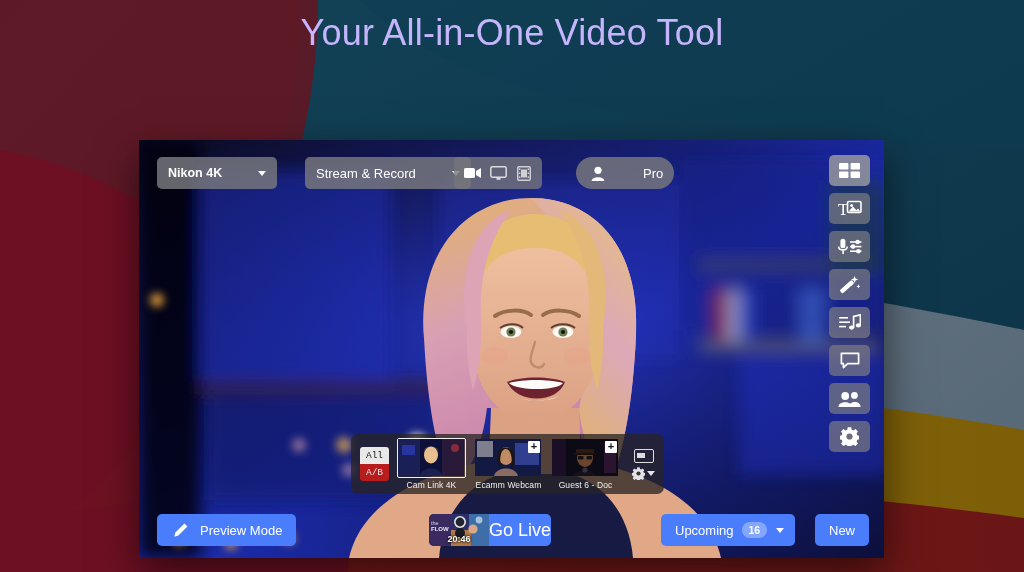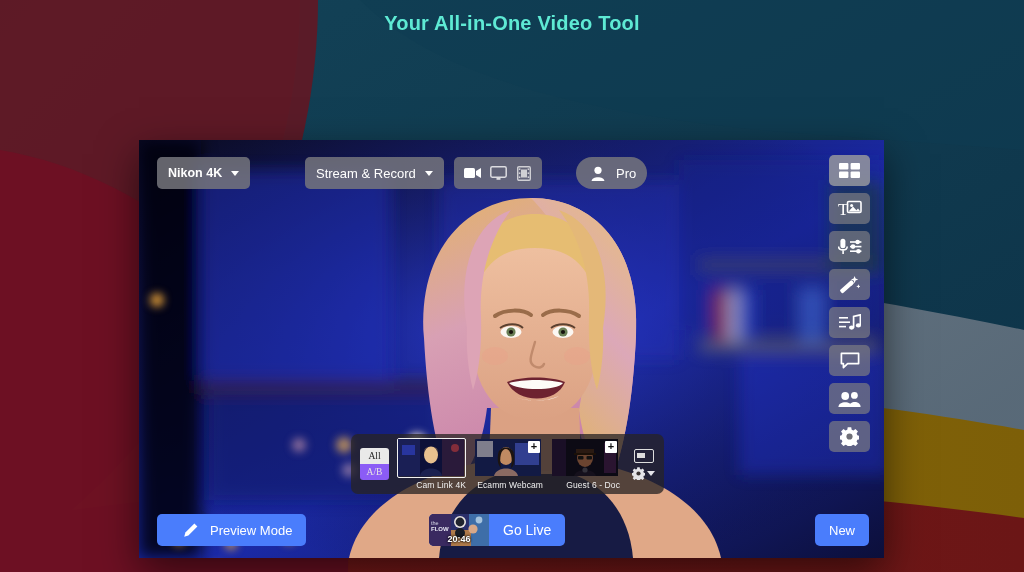--- a/index.html
+++ b/index.html
@@ -9,21 +9,21 @@
     background:#5e1a26;
     position:relative;
   }
 
   
   #bg { position:absolute; inset:0; width:1024px; height:572px; }
 
   
   .hero { position:absolute; top:0; left:0; width:1024px; text-align:center; z-index:5; }
   .hero-title {
-    font-size:20px; color:#5eead4; font-weight:700;
+    font-size:36px; color:#c4b5fd; font-weight:400;
     letter-spacing:.2px; padding-top:12px;
   }
   .hero-sub {
     font-size:14.5px; color:#e7eaec; line-height:1.62;
     width:800px; margin:16px auto 0; font-weight:400;
   }
 
   
   .app {
     position:absolute; left:139px; top:140px;
@@ -38,20 +38,21 @@
   .toolbar {
     position:absolute; top:17px; left:0; width:745px; height:32px;
     z-index:20; pointer-events:none;
   }
   .toolbar > * { pointer-events:auto; }
   .tb-btn {
     position:absolute; height:32px; display:flex; align-items:center;
     background:rgba(118,118,124,.85); border-radius:5px;
     color:#fff; font-size:12.5px; font-weight:bold; padding:0 11px;
     white-space:nowrap;
+    gap:27px;
   }
   .tb-btn.plain { font-weight:normal; font-size:13px; }
   .caret {
     width:0;height:0;border-left:4.5px solid transparent;
     border-right:4.5px solid transparent;border-top:5px solid #fff;
     margin-left:9px;
   }
   #tb-source { left:18px; }
   #tb-mode   { left:166px; }
   #tb-icons  {
@@ -78,64 +79,64 @@
   
   .switcher {
     position:absolute; left:212px; top:294px; z-index:20;
     height:60px; background:rgba(40,36,36,.76);
     border-radius:7px; display:flex; align-items:center;
     padding:0 9px; gap:8px;
   }
   .ab { display:flex; flex-direction:column; width:29px; border-radius:3px; overflow:hidden; }
   .ab div {
     font-size:9.5px; text-align:center; padding:3px 0; color:#fff;
-    font-family:Liberation Serif, serif;
+    font-family:Liberation Mono, monospace;
   }
   .ab .on  { background:#e9e9e9; color:#1a1a1a; }
-  .ab .off { background:#8b5cf6; color:#e8e4e2; }
+  .ab .off { background:#b91c1c; color:#e8e4e2; }
   .cams { display:flex; gap:8px; }
   .cam { width:69px; position:relative; }
   .cam-thumb {
     width:69px; height:40px; border-radius:2px; overflow:hidden;
     position:relative; border:1.6px solid transparent;
   }
   .cam.active .cam-thumb { border-color:#f2f2f2; }
   .cam-thumb svg { display:block; }
   .cam-label {
-    font-size:8.5px; color:#f0f0f0; text-align:right;
+    font-size:8.5px; color:#f0f0f0; text-align:center;
     margin-top:2px; white-space:nowrap; letter-spacing:.1px;
   }
   .plus {
     position:absolute; top:2px; right:2px; width:12px; height:12px;
     background:#fff; color:#111; font-size:11px; line-height:11px;
     text-align:center; font-weight:bold; border-radius:1px;
   }
   .sw-right { display:flex; flex-direction:column; align-items:center; gap:4px; margin-left:4px; }
   .pip-ic { width:20px; height:14px; border:1.4px solid #ddd; border-radius:2px; position:relative; }
   .pip-ic::after { content:""; position:absolute; left:2.5px; top:3.5px; width:8px; height:5px; background:#ddd; }
   .gear-row { display:flex; align-items:center; gap:2px; }
 
   
   .bottombar { position:absolute; left:0; bottom:12px; width:745px; height:32px; z-index:20; }
   .btn-blue {
     position:absolute; height:32px; background:#4a7dfc; border-radius:5px;
     display:flex; align-items:center; color:#fff; font-size:13px;
     padding:0 14px; white-space:nowrap;
   }
-  #btn-preview { left:18px; padding-left:22px; }
+  #btn-preview { left:18px; padding-left:12px; }
   #btn-golive  { left:290px; padding:0; overflow:hidden; }
   .golive-thumb { width:60px; height:32px; position:relative; overflow:hidden; flex:none; }
   .golive-thumb svg { display:block; }
   .golive-time {
     position:absolute; left:0; right:0; bottom:2px; text-align:center;
     font-size:9px; color:#fff; font-weight:bold;
     text-shadow:0 0 2px #000,0 0 3px #000;
     font-family:"Liberation Sans", sans-serif;
   }
-  .golive-label { padding:0 14px; font-size:14px; }
+  .golive-label { padding:0 0; font-size:18px; }
   #btn-upcoming { left:522px; padding-right:11px; }
   #btn-new { left:676px; }
   .badge {
     background:rgba(255,255,255,.32); color:#fff; font-size:10.5px;
     font-weight:bold; border-radius:9px; padding:2px 7px; margin-left:8px;
   }
 </style>
 </head>
 <body>
 
@@ -526,19 +527,24 @@
           <circle cx="44" cy="15" r="4.6" fill="#d8a888"></circle>
           <circle cx="50" cy="6" r="3.4" fill="#bfd8ea" opacity="0.8"></circle>
           <text x="2" y="11" font-family="Liberation Sans, sans-serif" font-size="5.5" fill="#d8d8e8">the</text>
           <text x="2" y="17" font-family="Liberation Sans, sans-serif" font-size="6" font-weight="bold" fill="#e8e8f4">FLOW</text>
         </svg>
         <div class="golive-time">20:46</div>
       </div>
       <span class="golive-label">Go Live</span>
     </div>
 
+    <div id="btn-upcoming" class="btn-blue">
+      <span>Upcoming</span>
+      <span class="badge">16</span>
+      <span class="caret"></span>
+    </div>
 
     <div id="btn-new" class="btn-blue">
       <span>New</span>
     </div>
   </div>
 
 </div>
 
 </body></html>

